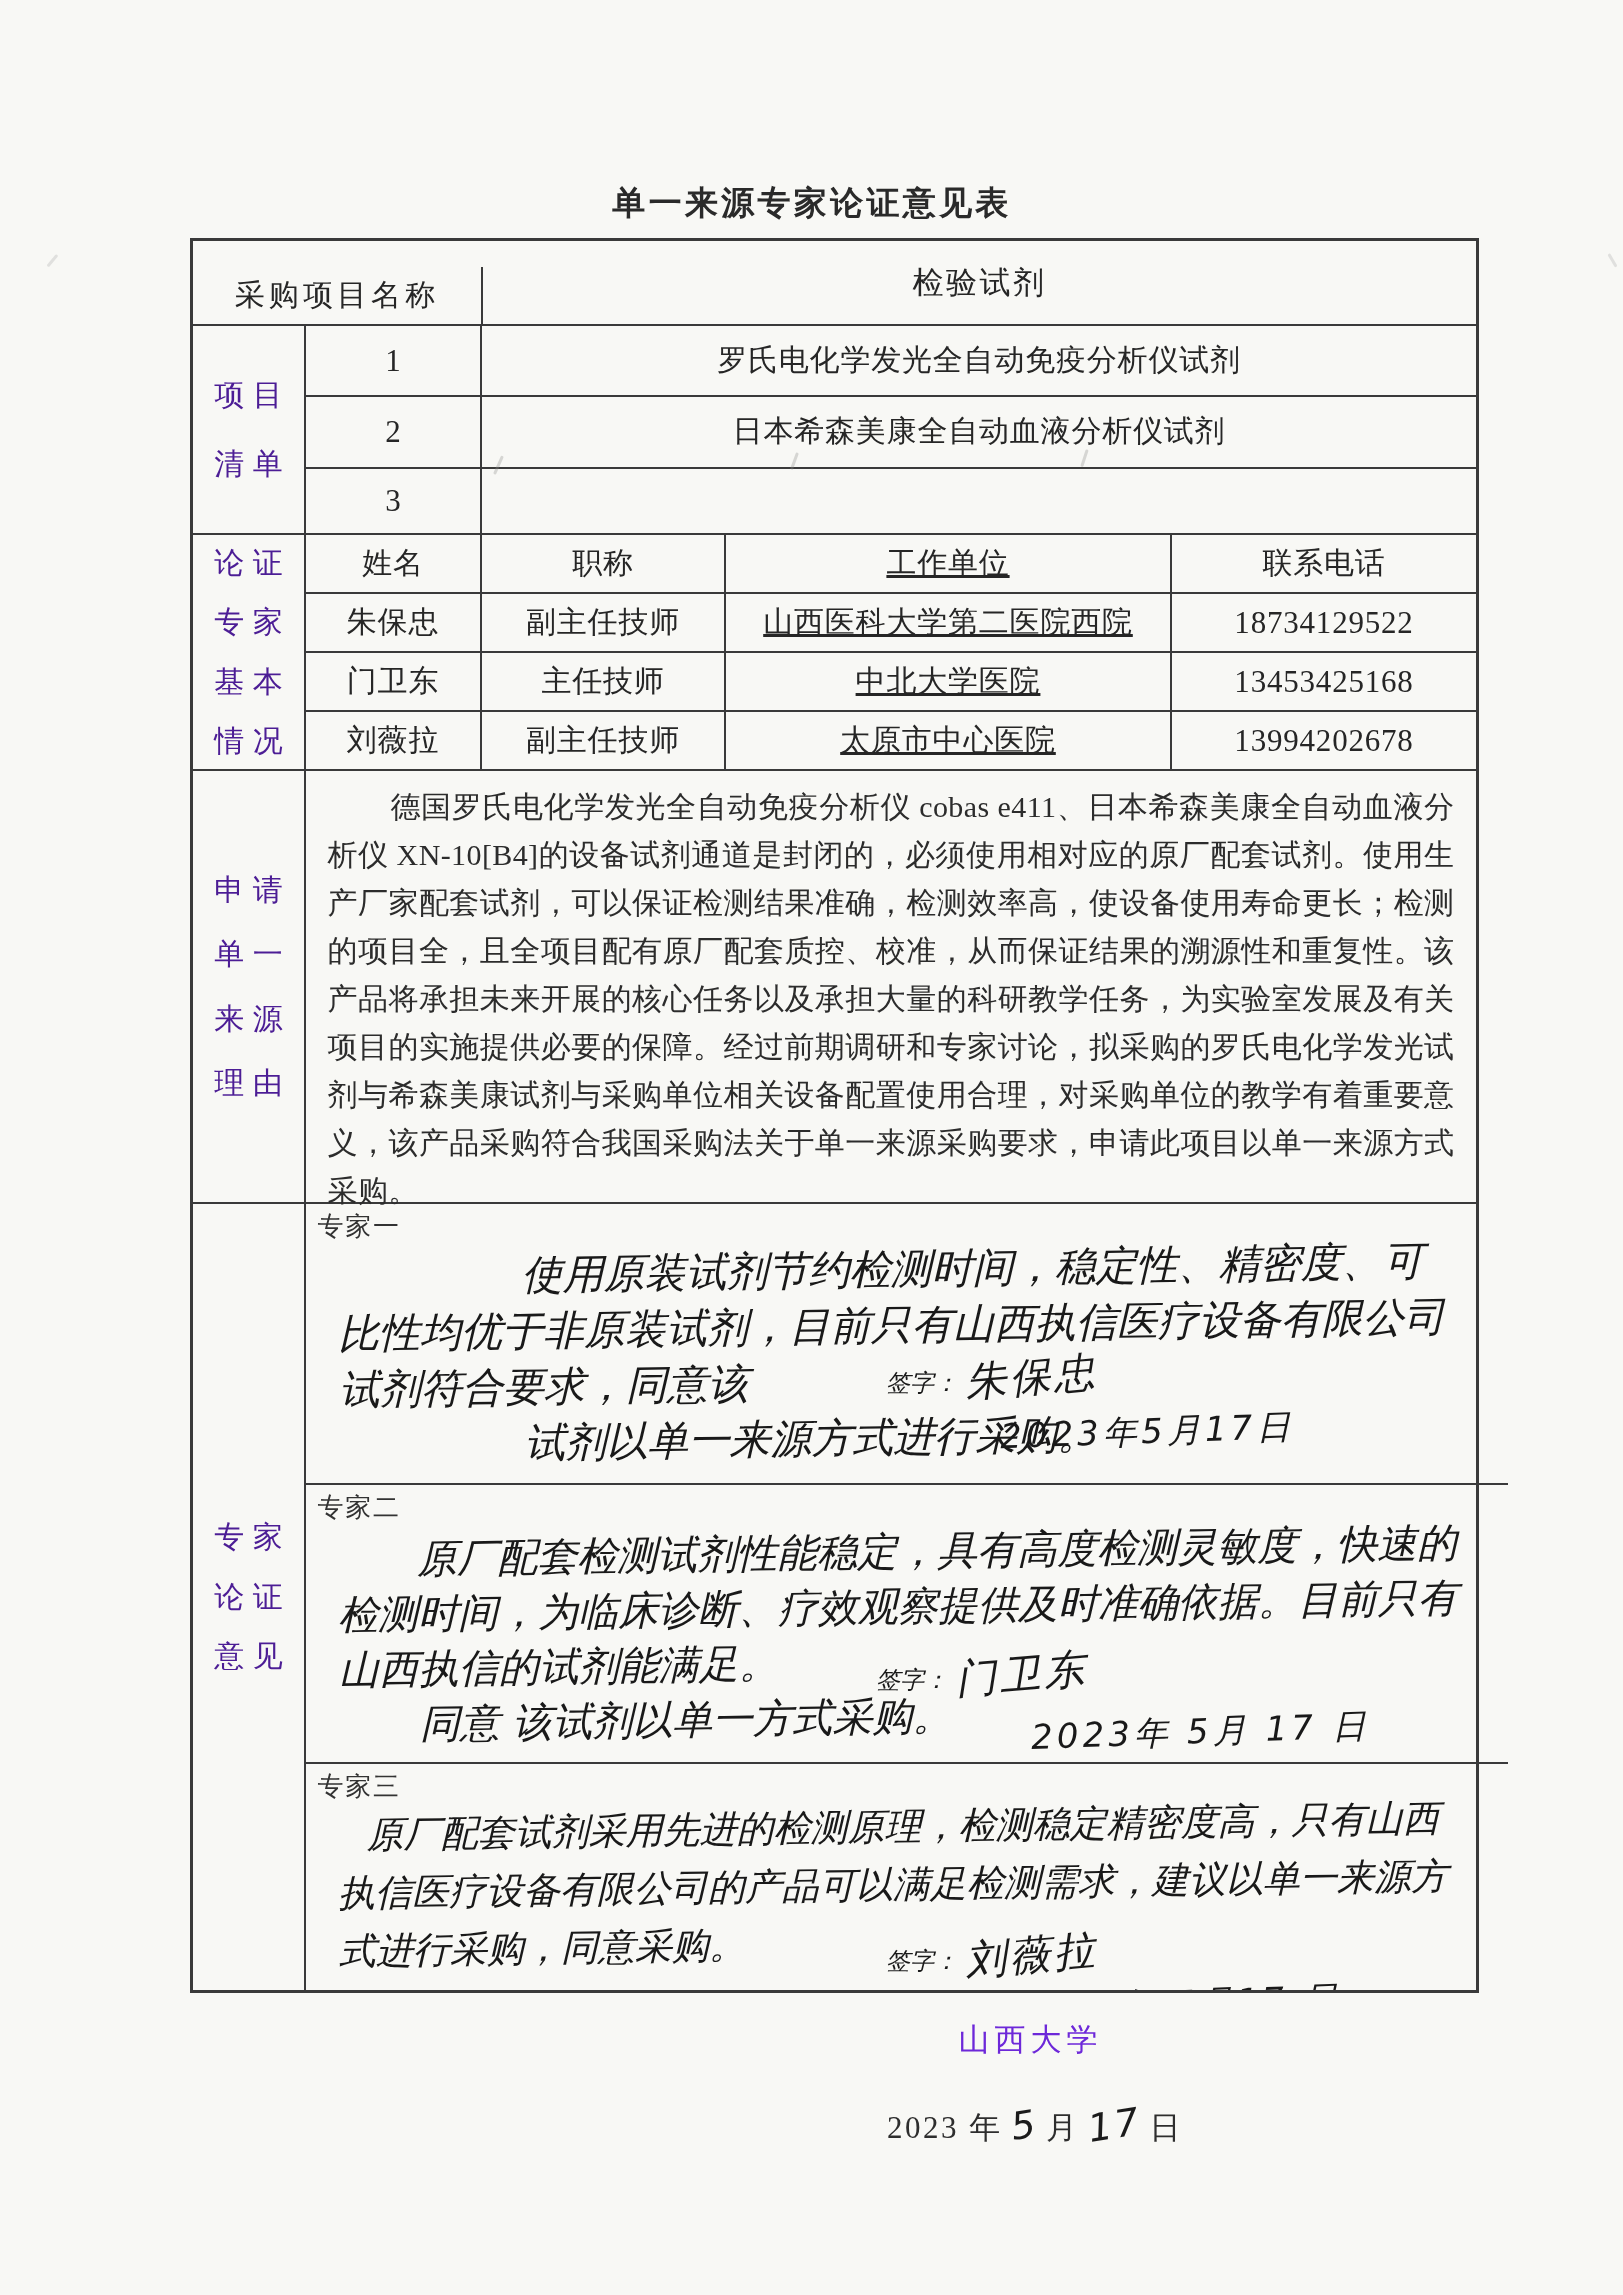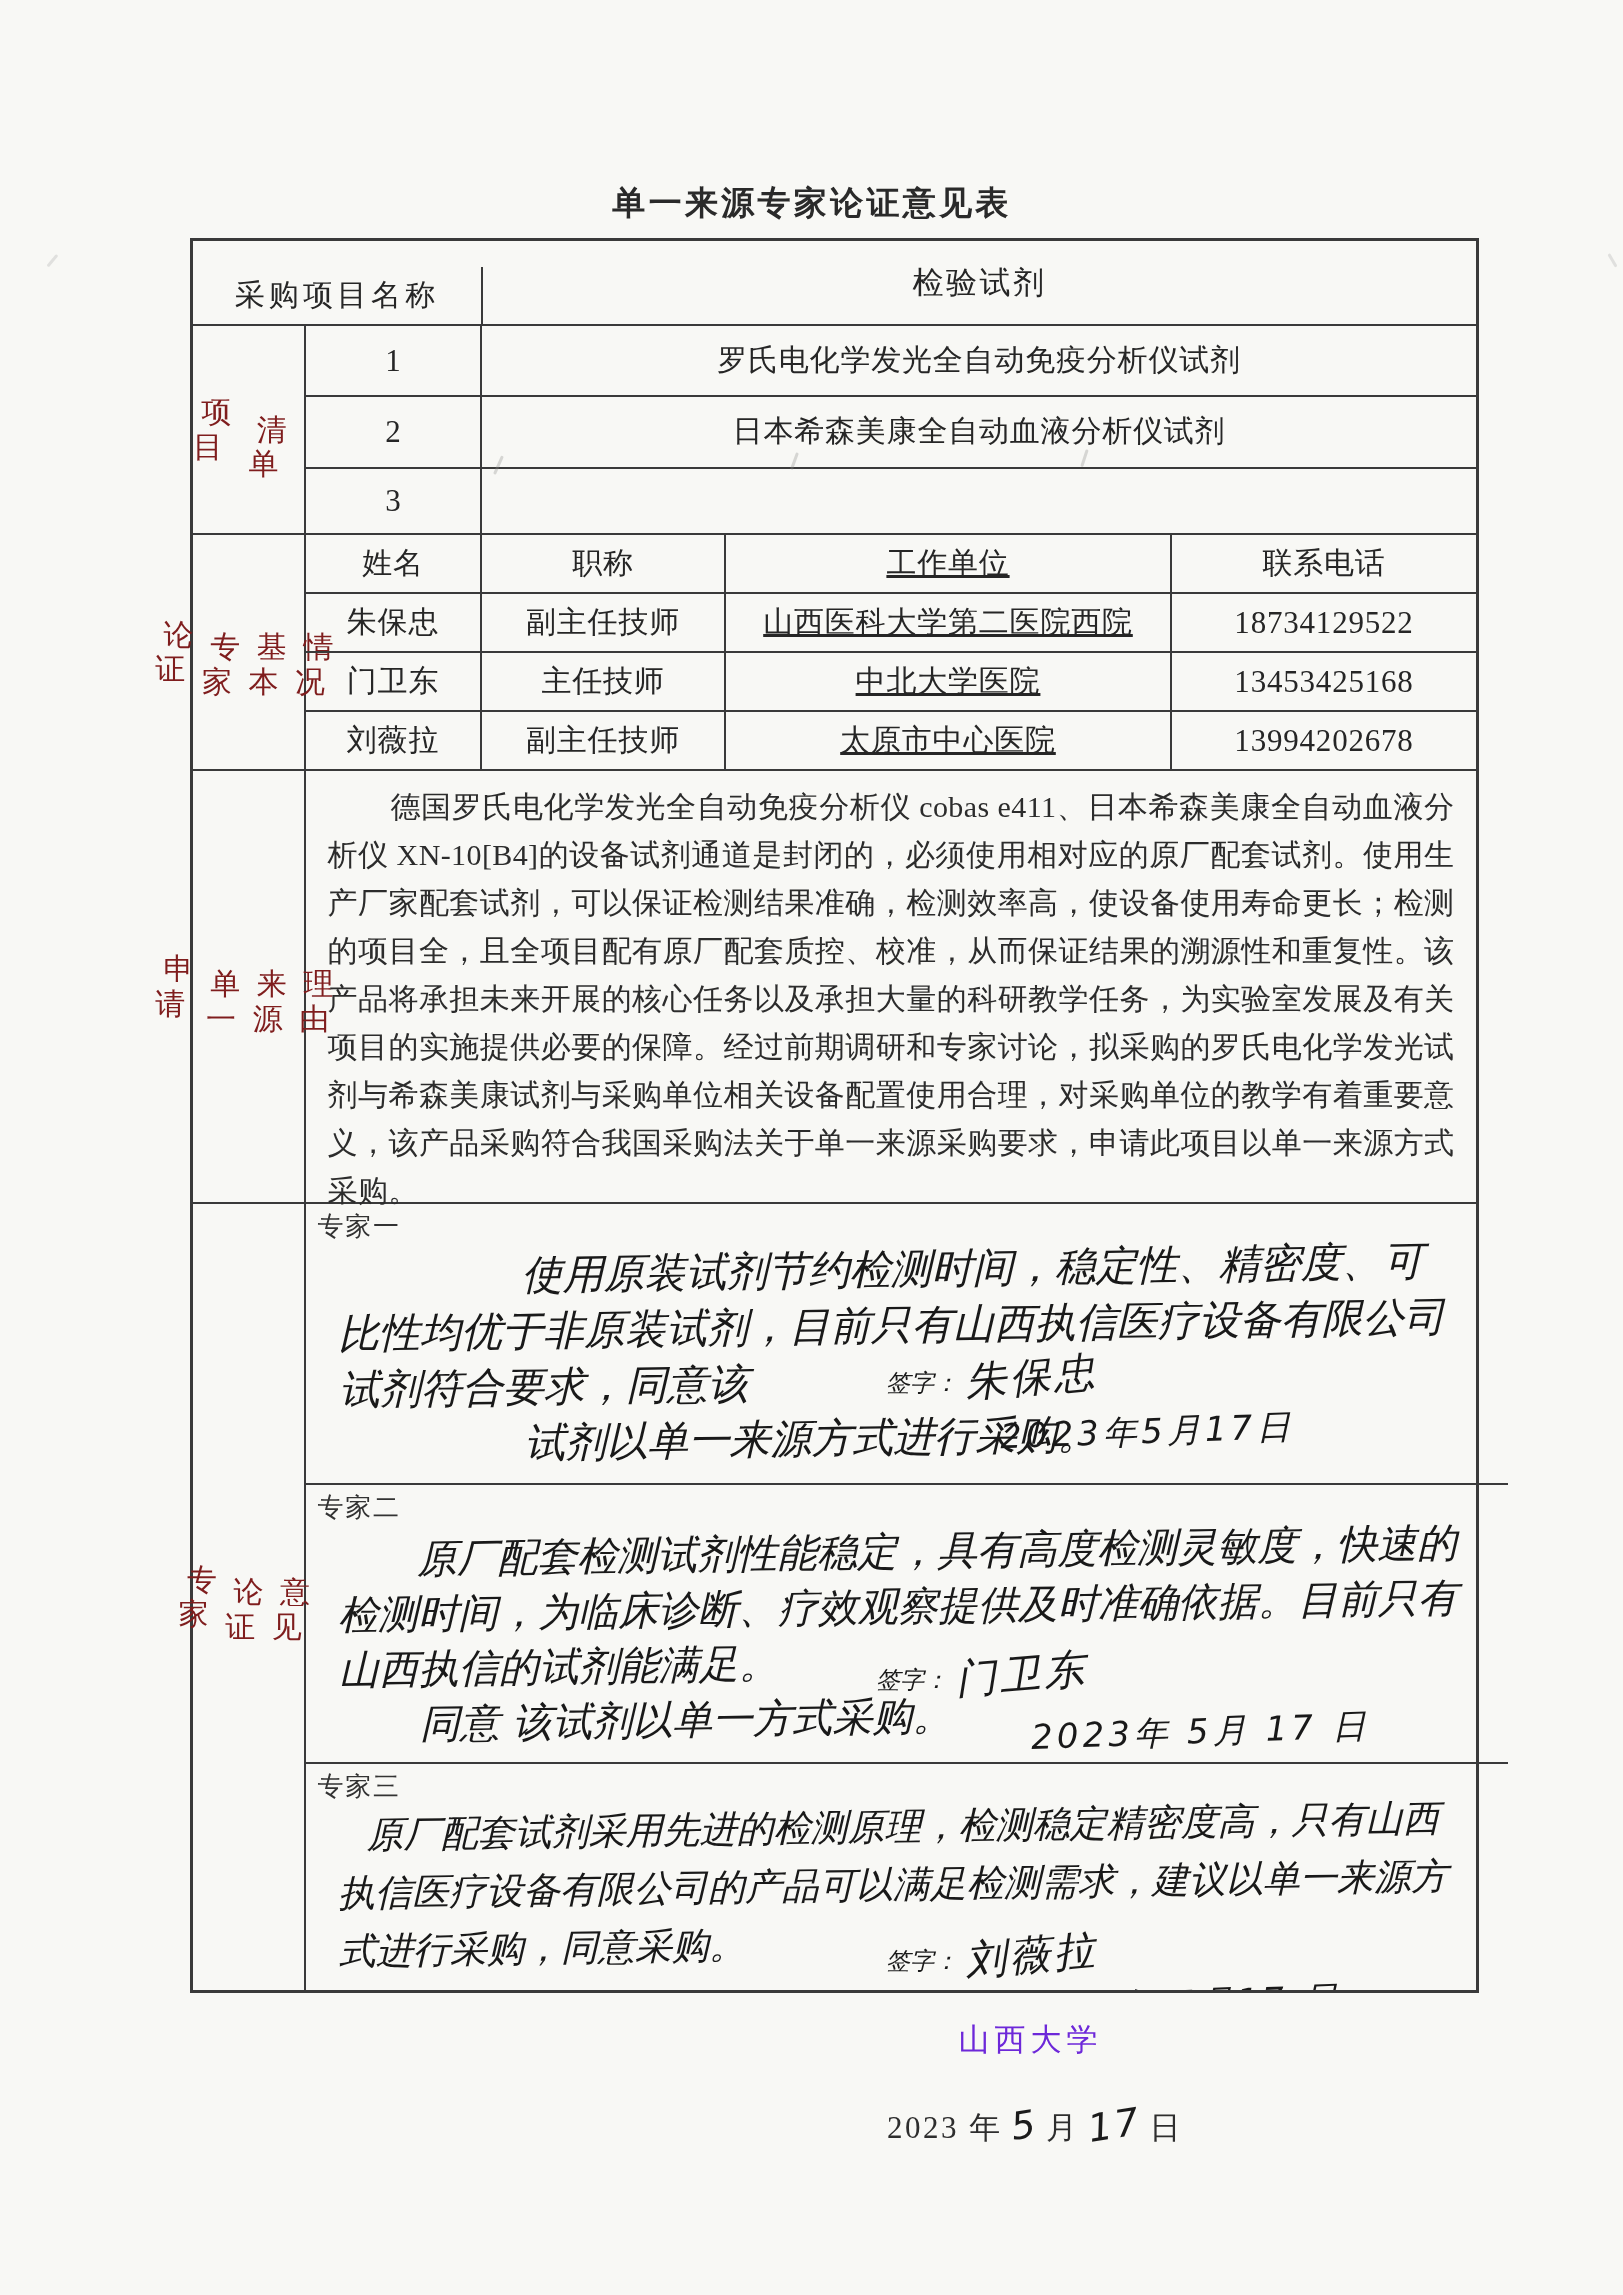--- a/index.html
+++ b/index.html
@@ -31,22 +31,22 @@
   .row-d { height:433px; }
   .row-e { height:788px; }
 
   .col-label { width:113px; flex:0 0 113px; }
   .col-num   { width:176px; flex:0 0 176px; }
   .col-title { width:244px; flex:0 0 244px; }
   .col-org   { width:446px; flex:0 0 446px;text-decoration:underline; }
   .col-flex  { flex:1 1 auto; }
 
   .vlabel {
-    display:flex; align-items:center; justify-content:center;
-    font-size:30px; color:#7f1d1d;
+    display:flex; flex-direction:column; align-items:center; justify-content:center;
+    font-size:30px; color:#4c1d95;
   }
   .vlabel span { display:block; letter-spacing:8.3px; text-indent:8.3px; line-height:1.15; }
   .vlabel.gap-lg  span + span { margin-top:35px; }
   .vlabel.gap-md  span + span { margin-top:30px;text-align:center; }
   .vlabel.gap-sm  span + span { margin-top:25px; }
 
   .a-label { width:290px; flex:0 0 290px; font-size:30px; letter-spacing:4.1px;margin-top:26px; }
   .a-value { flex:1; font-size:31px; letter-spacing:2.5px; }
 
   .stack { flex:1 1 auto; display:flex; flex-direction:column; }

